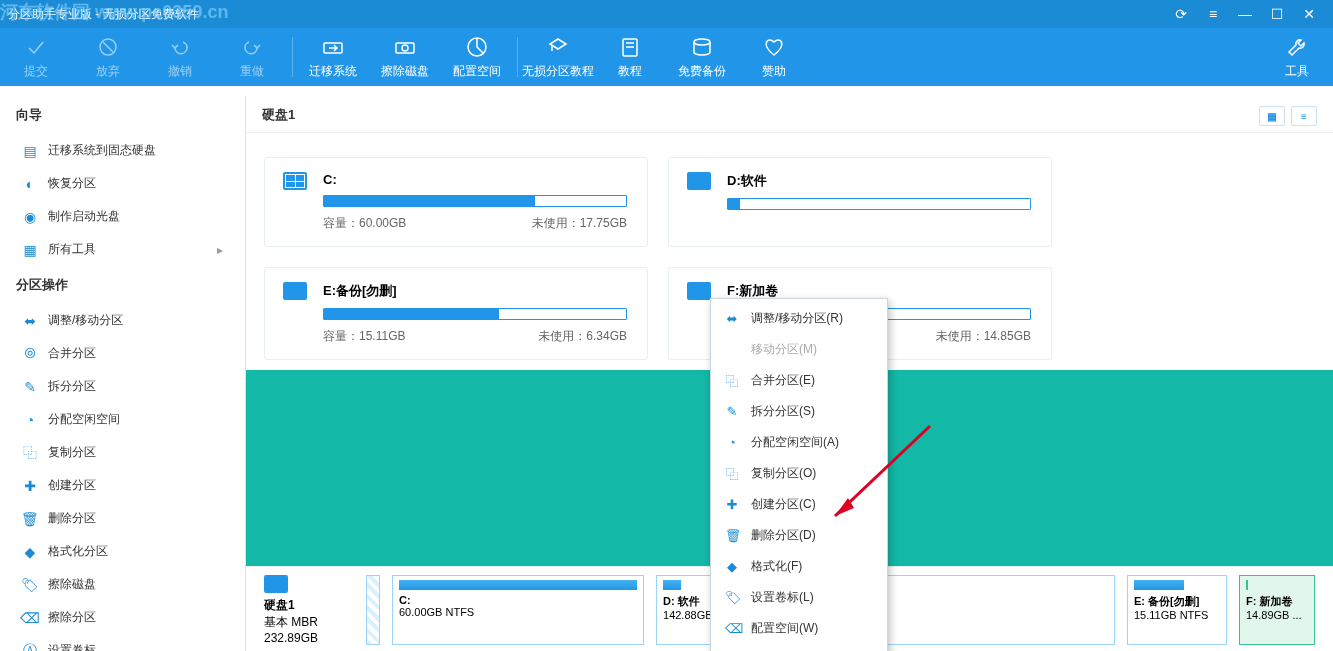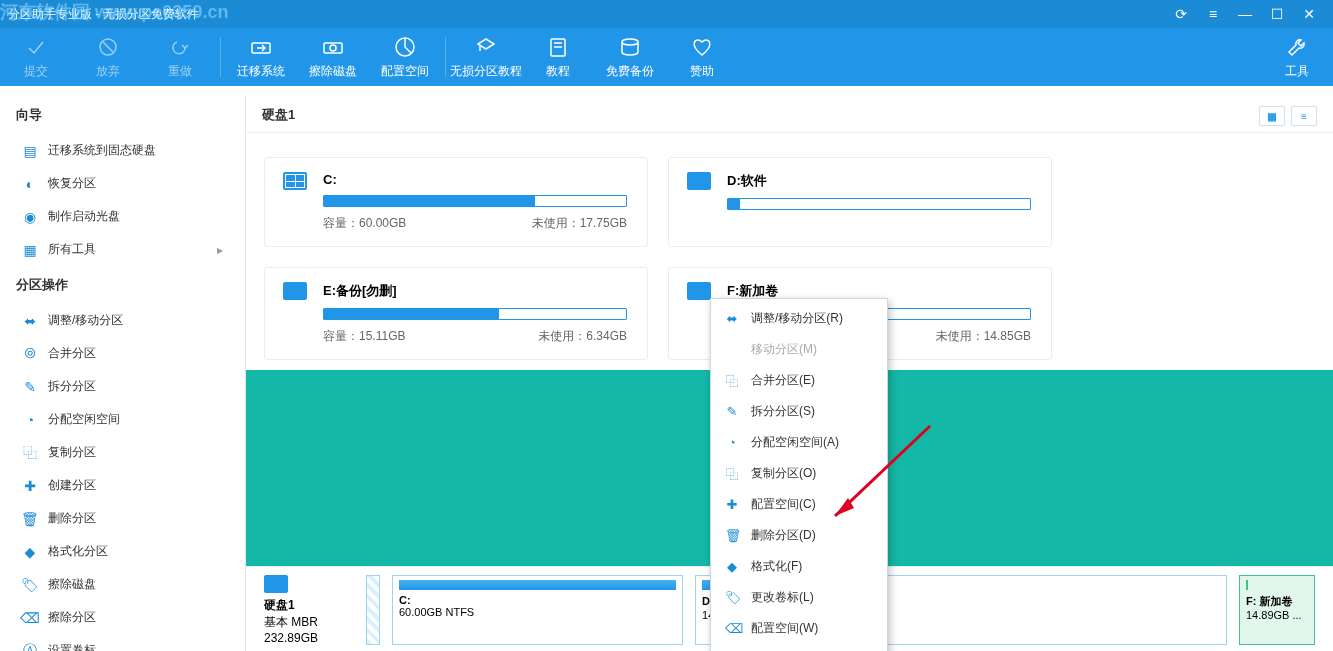--- a/index.html
+++ b/index.html
@@ -82,20 +82,29 @@
         <svg width="22" height="22">
           <circle cx="11" cy="11" r="8"></circle>
           <line x1="6" y1="6" x2="16" y2="16"></line>
         </svg>
       </div>
       <span>放弃</span>
     </div>
   <div class="tb-btn disabled">
       <div class="tb-ico">
         <svg width="22" height="22">
+          <path d="M14,6 A6,6 0 1 1 6,12"></path>
+          <polyline points="3,9 6,12 9,9"></polyline>
+        </svg>
+      </div>
+      <span>撤销</span>
+    </div>
+  <div class="tb-btn disabled">
+      <div class="tb-ico">
+        <svg width="22" height="22">
           <path d="M8,6 A6,6 0 1 0 16,12"></path>
           <polyline points="13,9 16,12 19,9"></polyline>
         </svg>
       </div>
       <span>重做</span>
     </div>
   <div class="tb-sep"></div>
   <div class="tb-btn">
       <div class="tb-ico">
         <svg width="24" height="22">
@@ -299,20 +308,21 @@
     <div class="layout-bar">
       <div class="lb-disk">
         <div class="lb-ico"></div>
         <b>硬盘1</b><br>
         <span>基本 MBR</span><br>
         <span>232.89GB</span>
       </div>
       <div class="lb-part gap"></div>
       <div class="lb-part" style="flex:2.3"><div class="lp-bar"></div><b>C:</b><br><span>60.00GB NTFS</span></div>
       <div class="lb-part" style="flex:4.3"><div class="lp-bar" style="width:4%"></div><b>D: 软件</b><br><span>142.88GB NTFS</span></div>
+      <div class="lb-part" style="flex:0 0 100px"><div class="lp-bar" style="width:58%"></div><b>E: 备份[勿删]</b><br><span>15.11GB NTFS</span></div>
       <div class="lb-part sel" style="flex:0 0 76px"><div class="lp-bar" style="width:3%;background:#3cc28f"></div><b>F: 新加卷</b><br><span>14.89GB ...</span></div>
     </div>
   </div>
 </div>
 
 <div class="ctx-menu">
   <div class="ctx-item">
       <span class="ctx-ico">⬌</span>
       <span>调整/移动分区(R)</span>
     </div>
@@ -331,33 +341,33 @@
   <div class="ctx-item">
       <span class="ctx-ico">◔</span>
       <span>分配空闲空间(A)</span>
     </div>
   <div class="ctx-item">
       <span class="ctx-ico">⿻</span>
       <span>复制分区(O)</span>
     </div>
   <div class="ctx-item">
       <span class="ctx-ico">✚</span>
-      <span>配置空间(C)</span>
+      <span>创建分区(C)</span>
     </div>
   <div class="ctx-item">
       <span class="ctx-ico">🗑</span>
       <span>删除分区(D)</span>
     </div>
   <div class="ctx-item">
       <span class="ctx-ico">◆</span>
       <span>格式化(F)</span>
     </div>
   <div class="ctx-item">
       <span class="ctx-ico">🏷</span>
-      <span>更改卷标(L)</span>
+      <span>设置卷标(L)</span>
     </div>
   <div class="ctx-item">
       <span class="ctx-ico">⌫</span>
       <span>配置空间(W)</span>
     </div>
   <div class="ctx-item">
       <span class="ctx-ico"></span>
     </div>
 </div>
 

